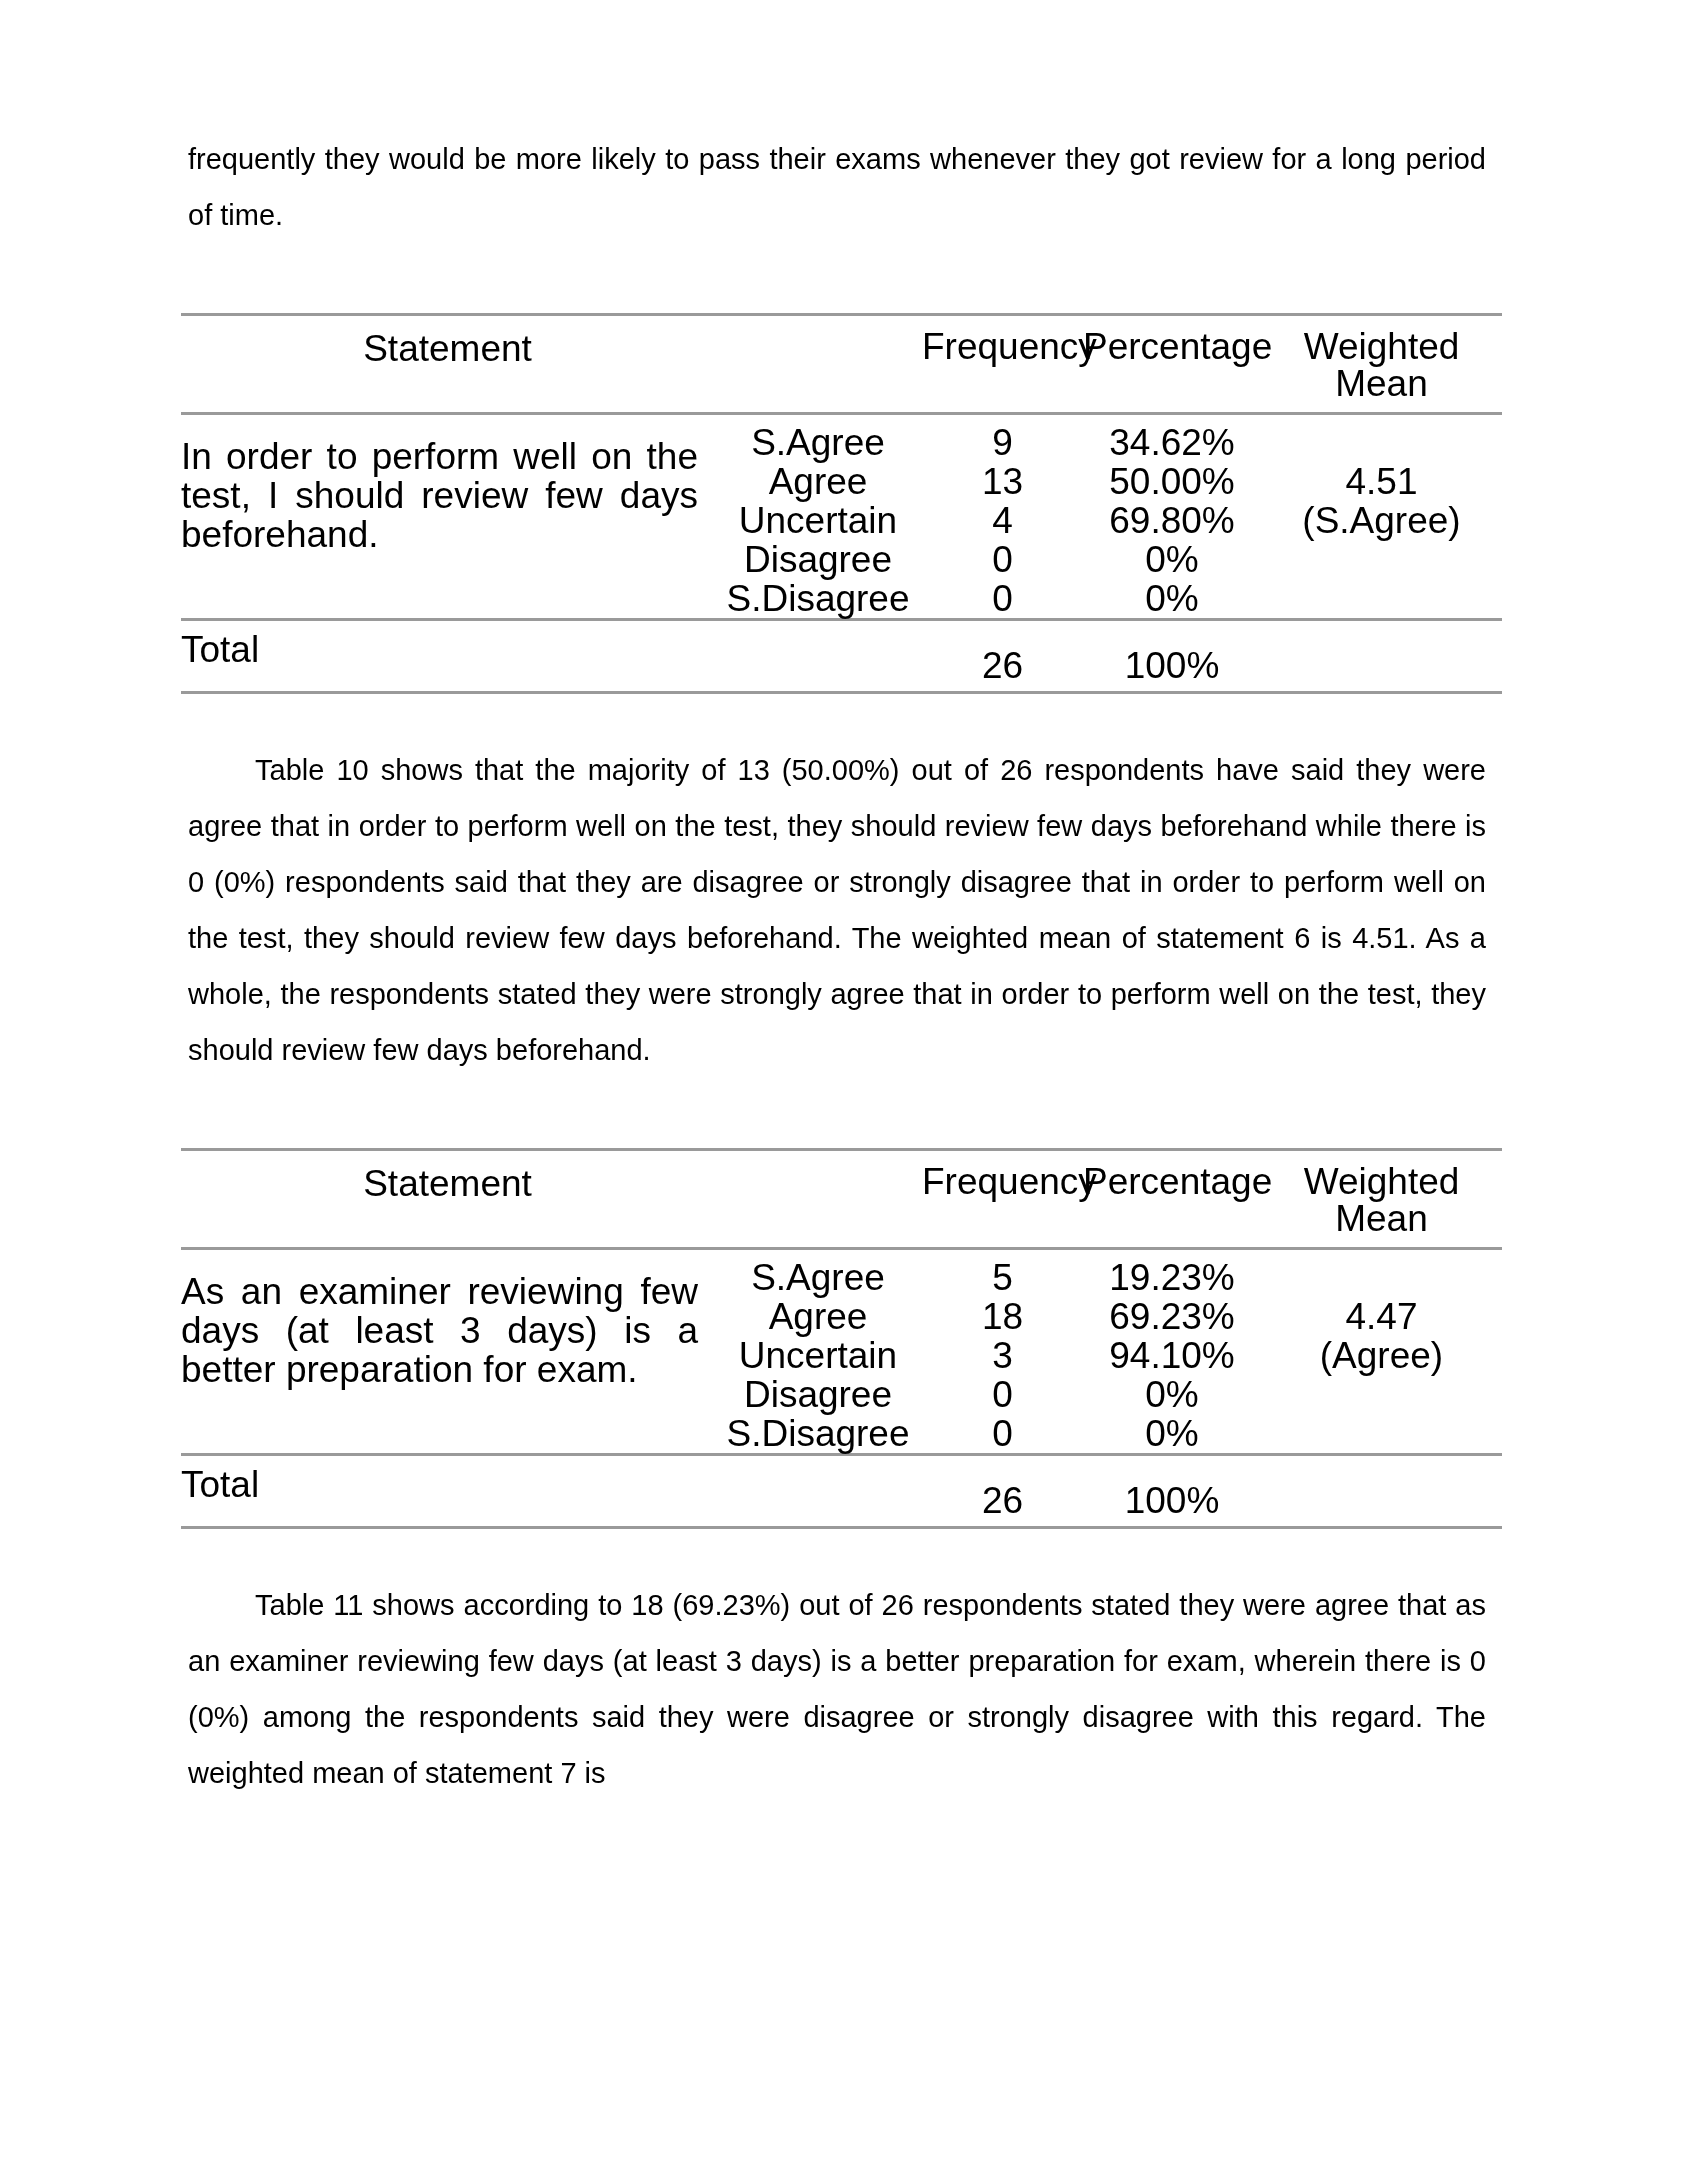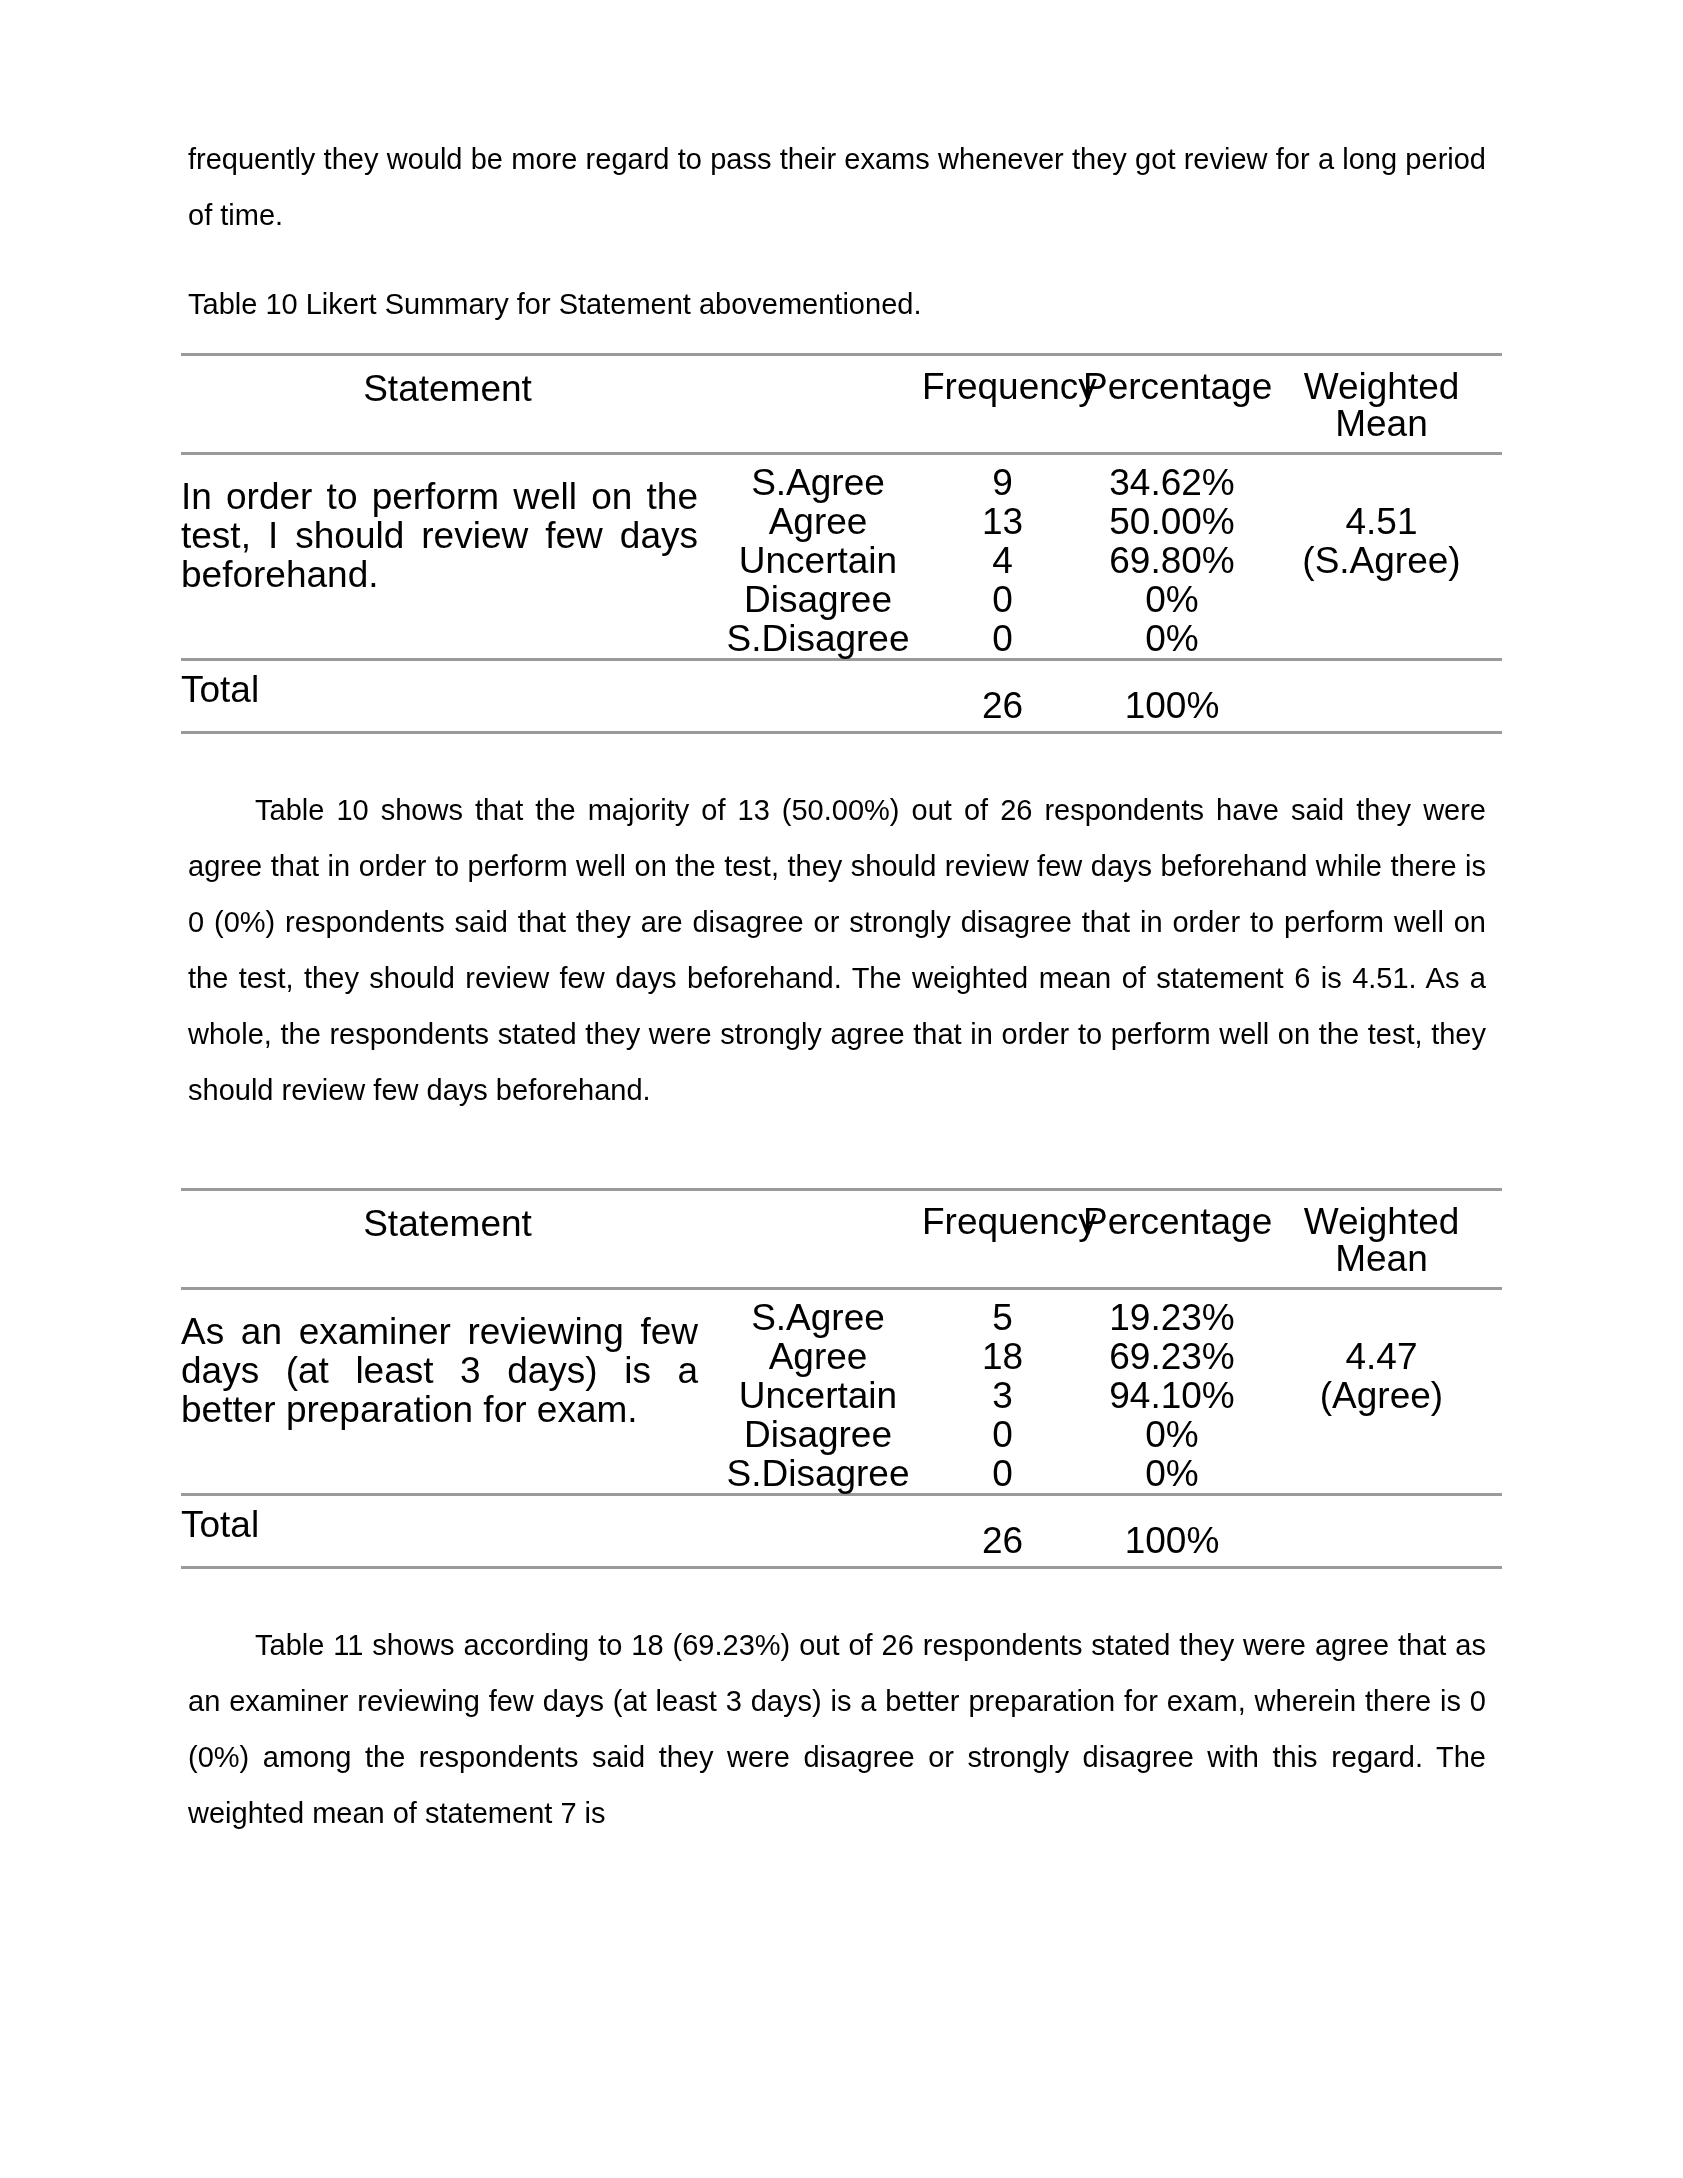--- a/index.html
+++ b/index.html
@@ -134,25 +134,24 @@
     background: #9a9a9a;
   }
   .table-wrap { position: relative; }
 </style>
 </head>
 <body>
 
 <div class="page">
   <div class="content">
 
-    <p class="body-text">frequently they would be more regard to pass their exams whenever they got review for a long period of time.</p>
+    <p class="body-text">frequently they would be more likely to pass their exams whenever they got review for a long period of time.</p>
 
     <div class="spacer-md"></div>
 
-    <p class="caption">Table 10 Likert Summary for Statement abovementioned.</p>
 
     <div class="spacer-sm"></div>
 
     <div class="table-wrap">
       <table class="likert-table">
         <colgroup>
           <col class="col-statement">
             <col class="col-scale">
             <col class="col-freq">
             <col class="col-pct">

